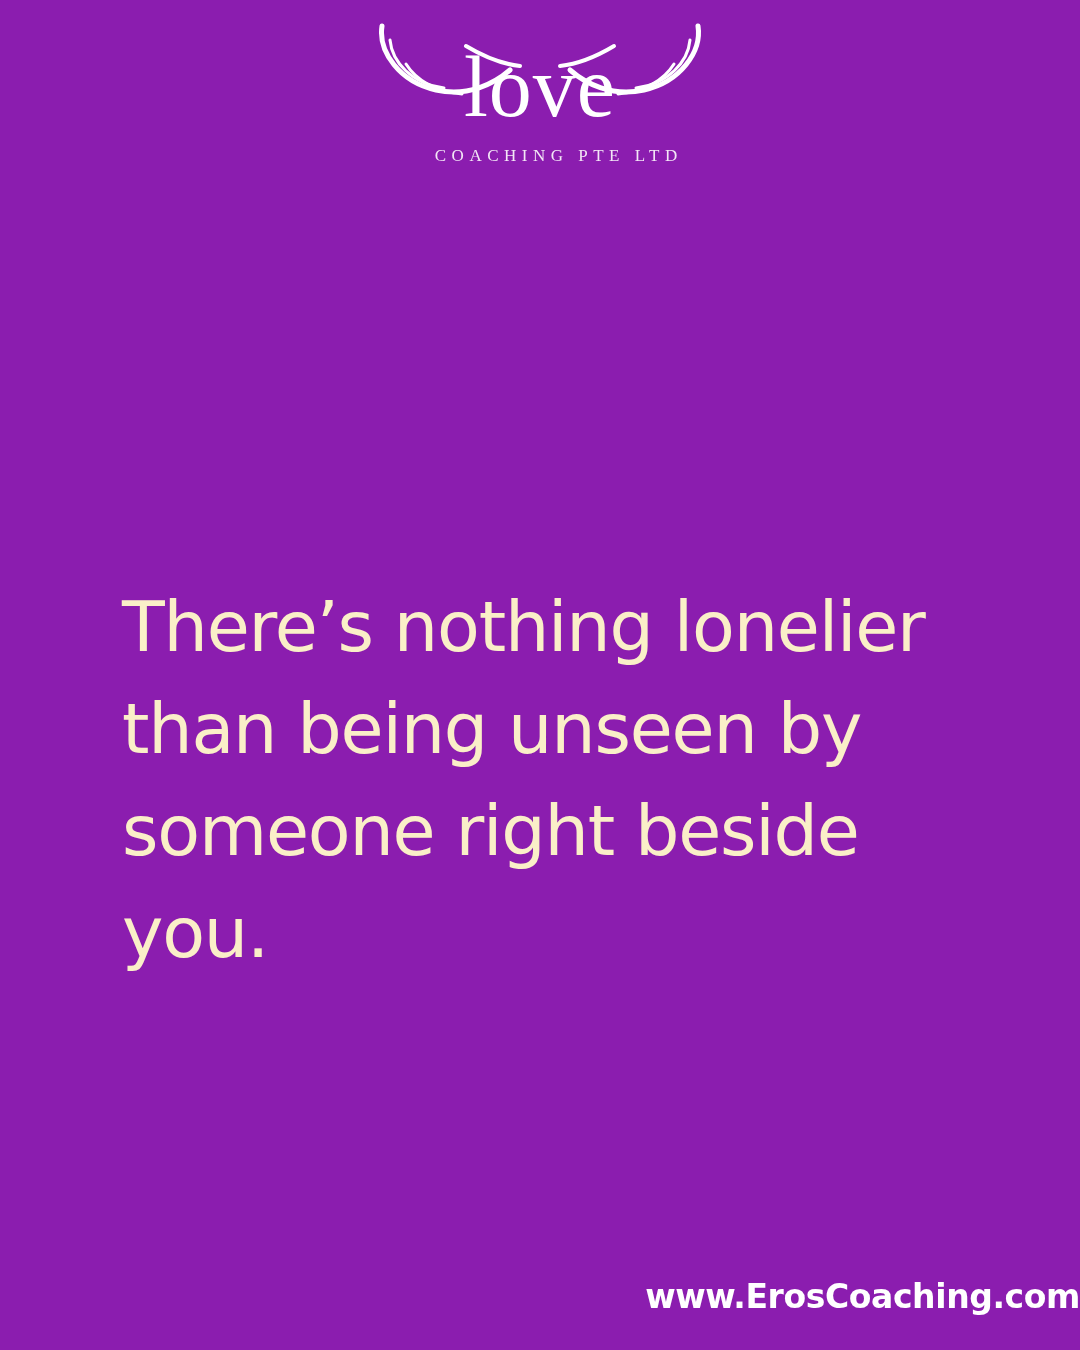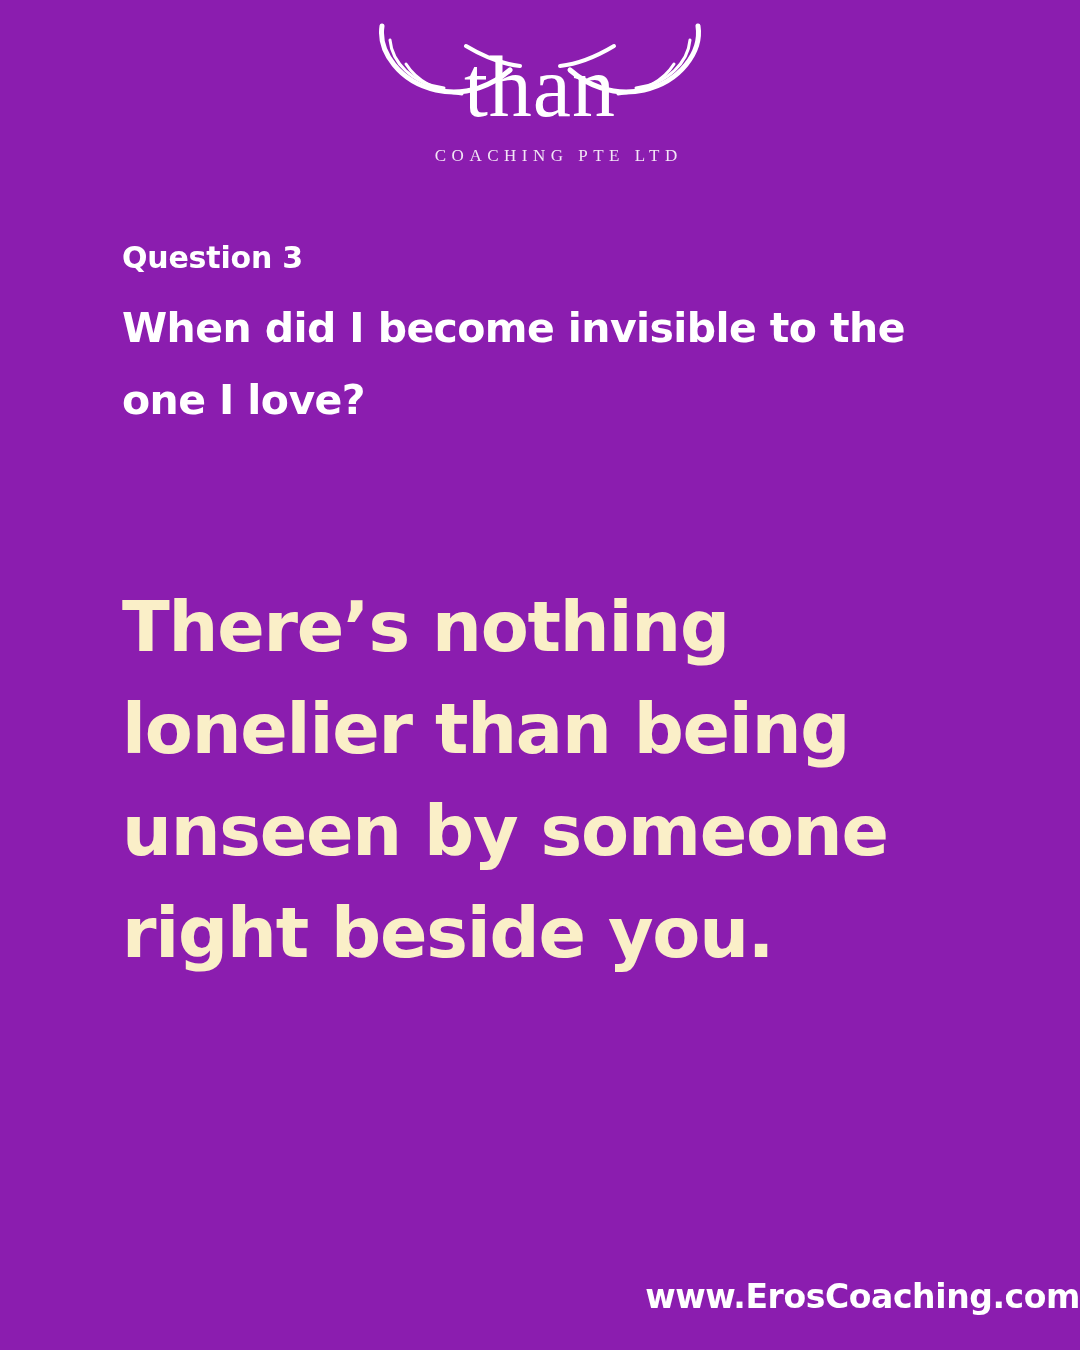--- a/index.html
+++ b/index.html
@@ -98,21 +98,21 @@
   .quote-block {
     position: absolute;
     left: 122px;
     top: 576px;
     width: 830px;
   }
   .quote-text {
     font-family: "DejaVu Sans", sans-serif;
     font-size: 70px;
     line-height: 102px;
-    font-weight: 700;
+    font-weight: 400;
     color: #FAEFC8;
     letter-spacing: -1.2px;
     margin: 0;
   }
 
   
   .footer {
     position: absolute;
     left: 0;
     bottom: 32px;
@@ -151,29 +151,25 @@
 
           <path d="M320 22 C 318 44, 298 66, 266 70" stroke-width="3"></path>
 
           <path d="M304 46 C 294 62, 274 74, 248 76" stroke-width="3"></path>
 
           <path d="M244 28 C 224 40, 208 46, 190 48" stroke-width="4"></path>
         </g>
       </svg>
     </div>
 
-    <div class="logo-wordmark">than</div>
+    <div class="logo-wordmark">love</div>
 
     <div class="logo-sub">COACHING PTE LTD</div>
   </div>
 
-  <div class="question-block">
-    <div class="question-label">Question 3</div>
-    <div class="question-text">When did I become invisible to the one I love?</div>
-  </div>
 
   <div class="quote-block">
     <div class="quote-text">There’s nothing lonelier than being unseen by someone right beside you.</div>
   </div>
 
   <div class="footer">
     <span class="footer-url">www.ErosCoaching.com</span>
   </div>
 
 </div>

